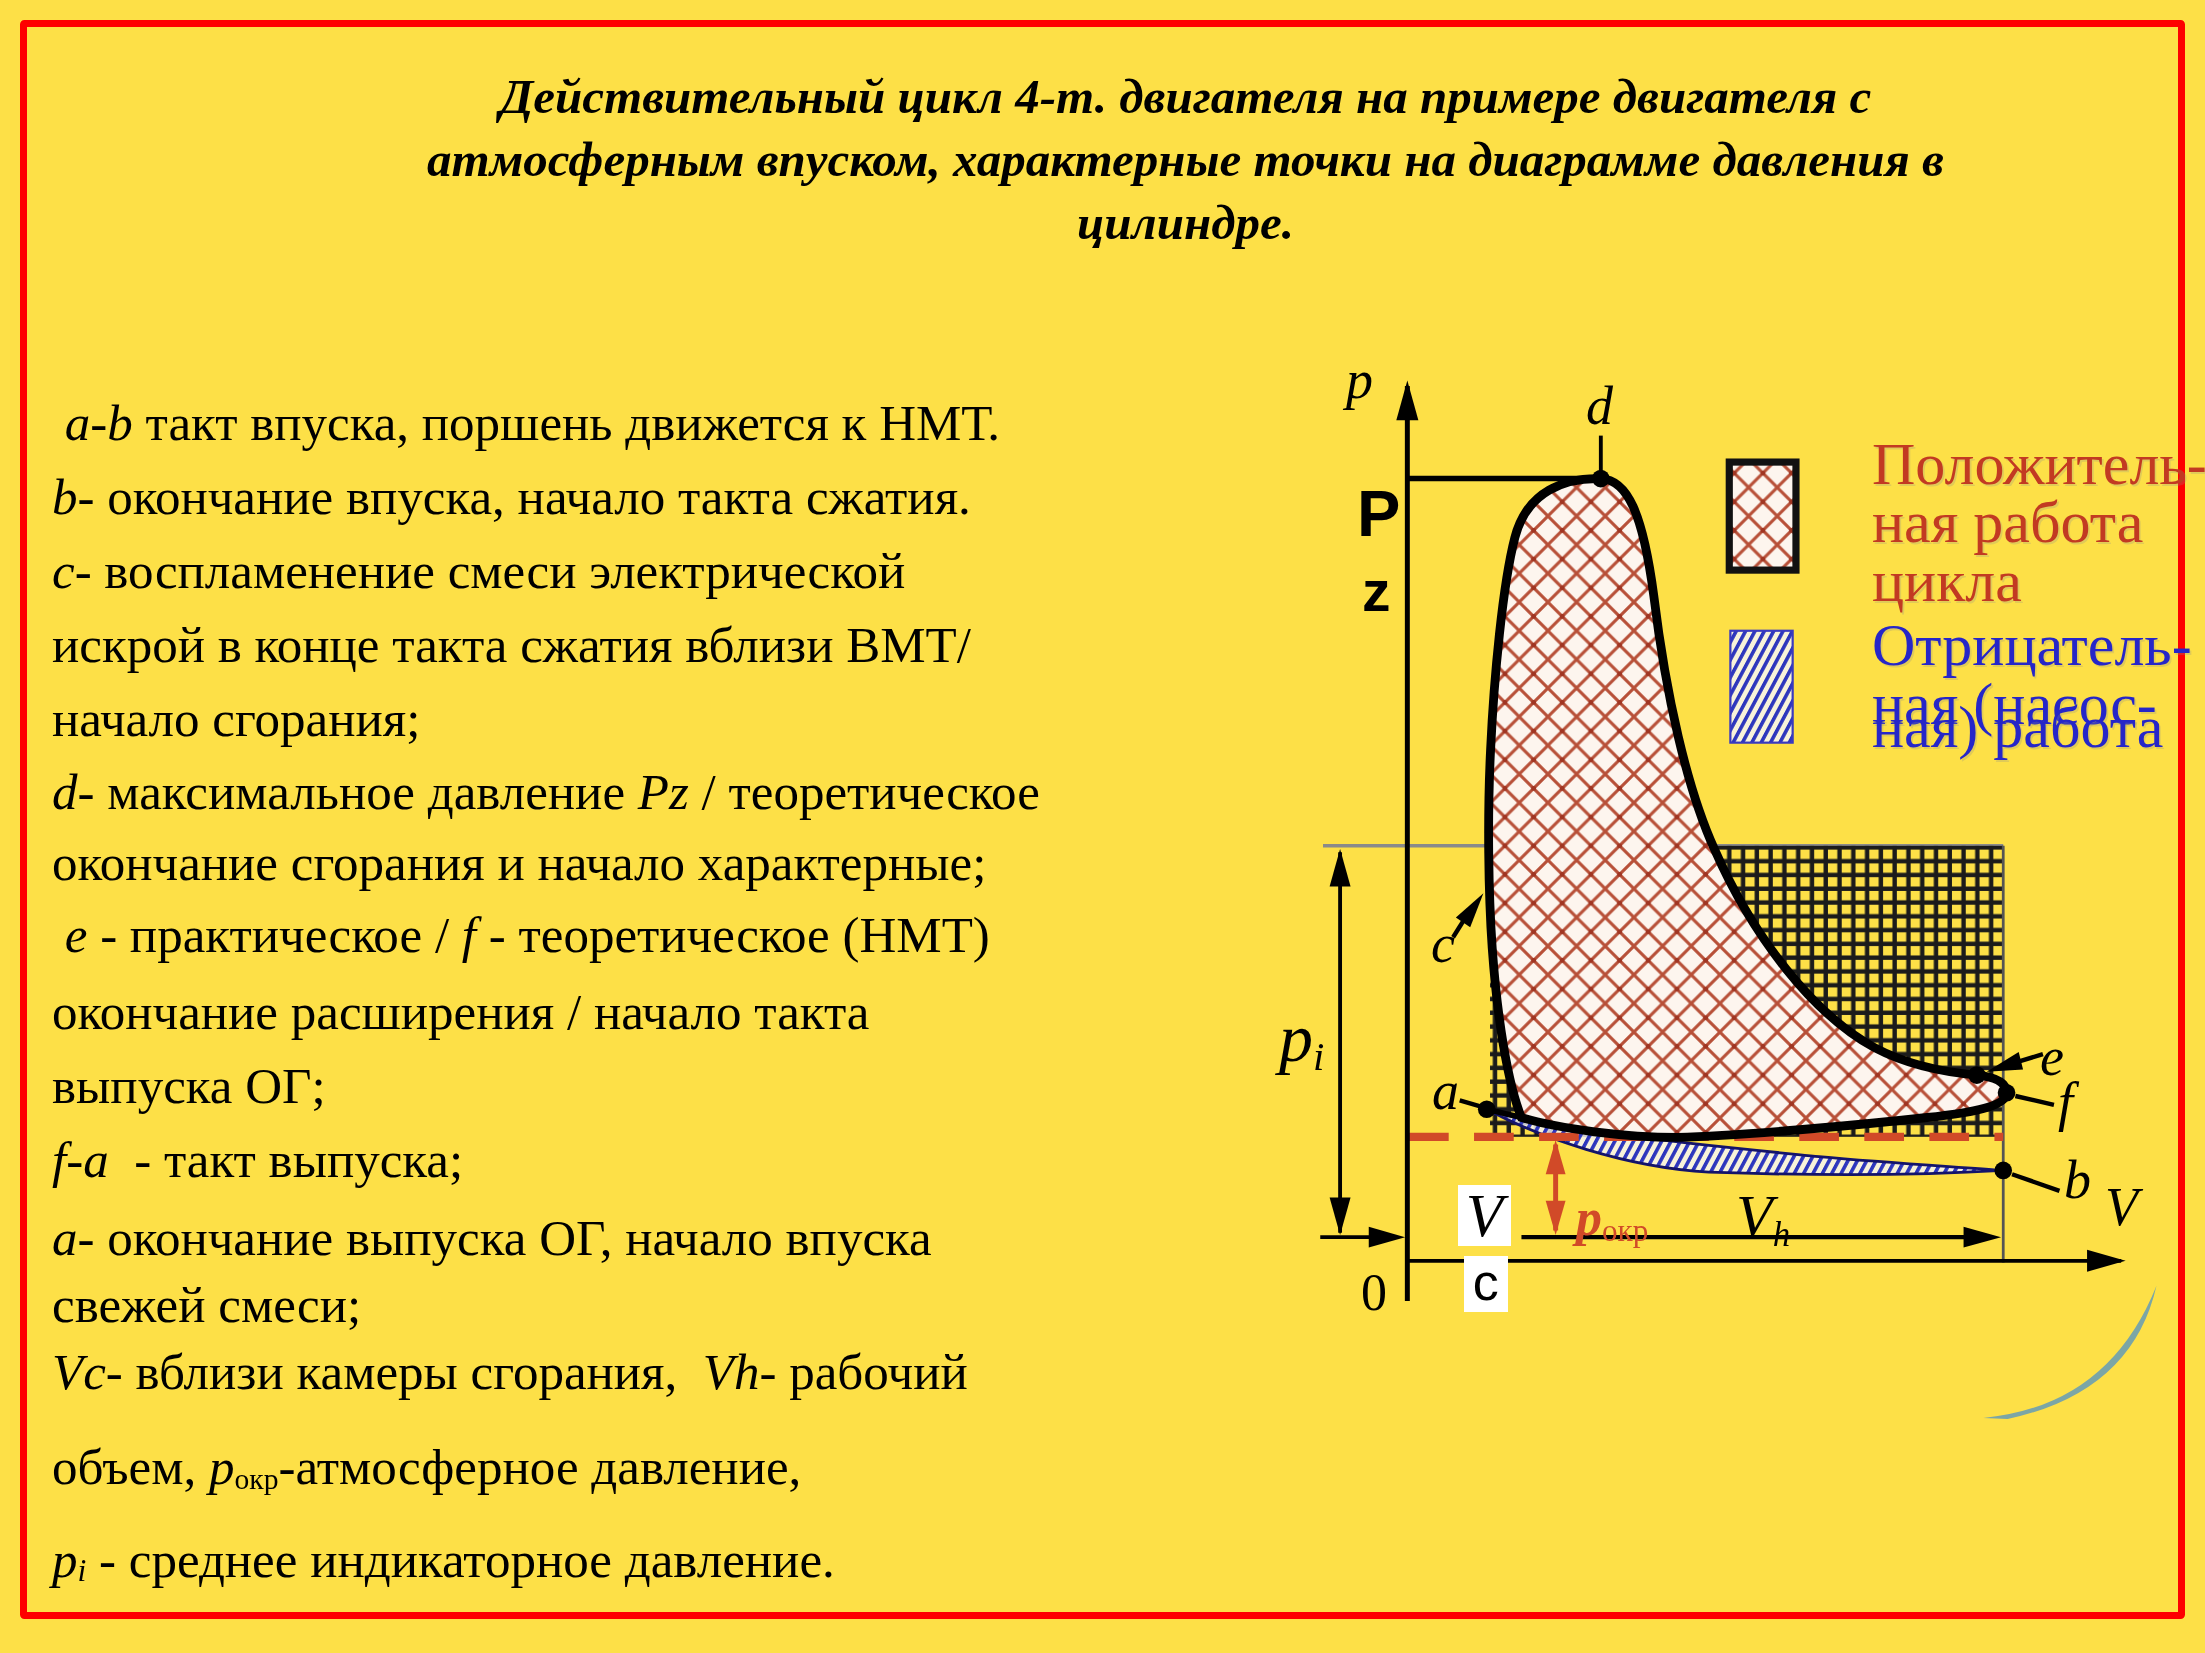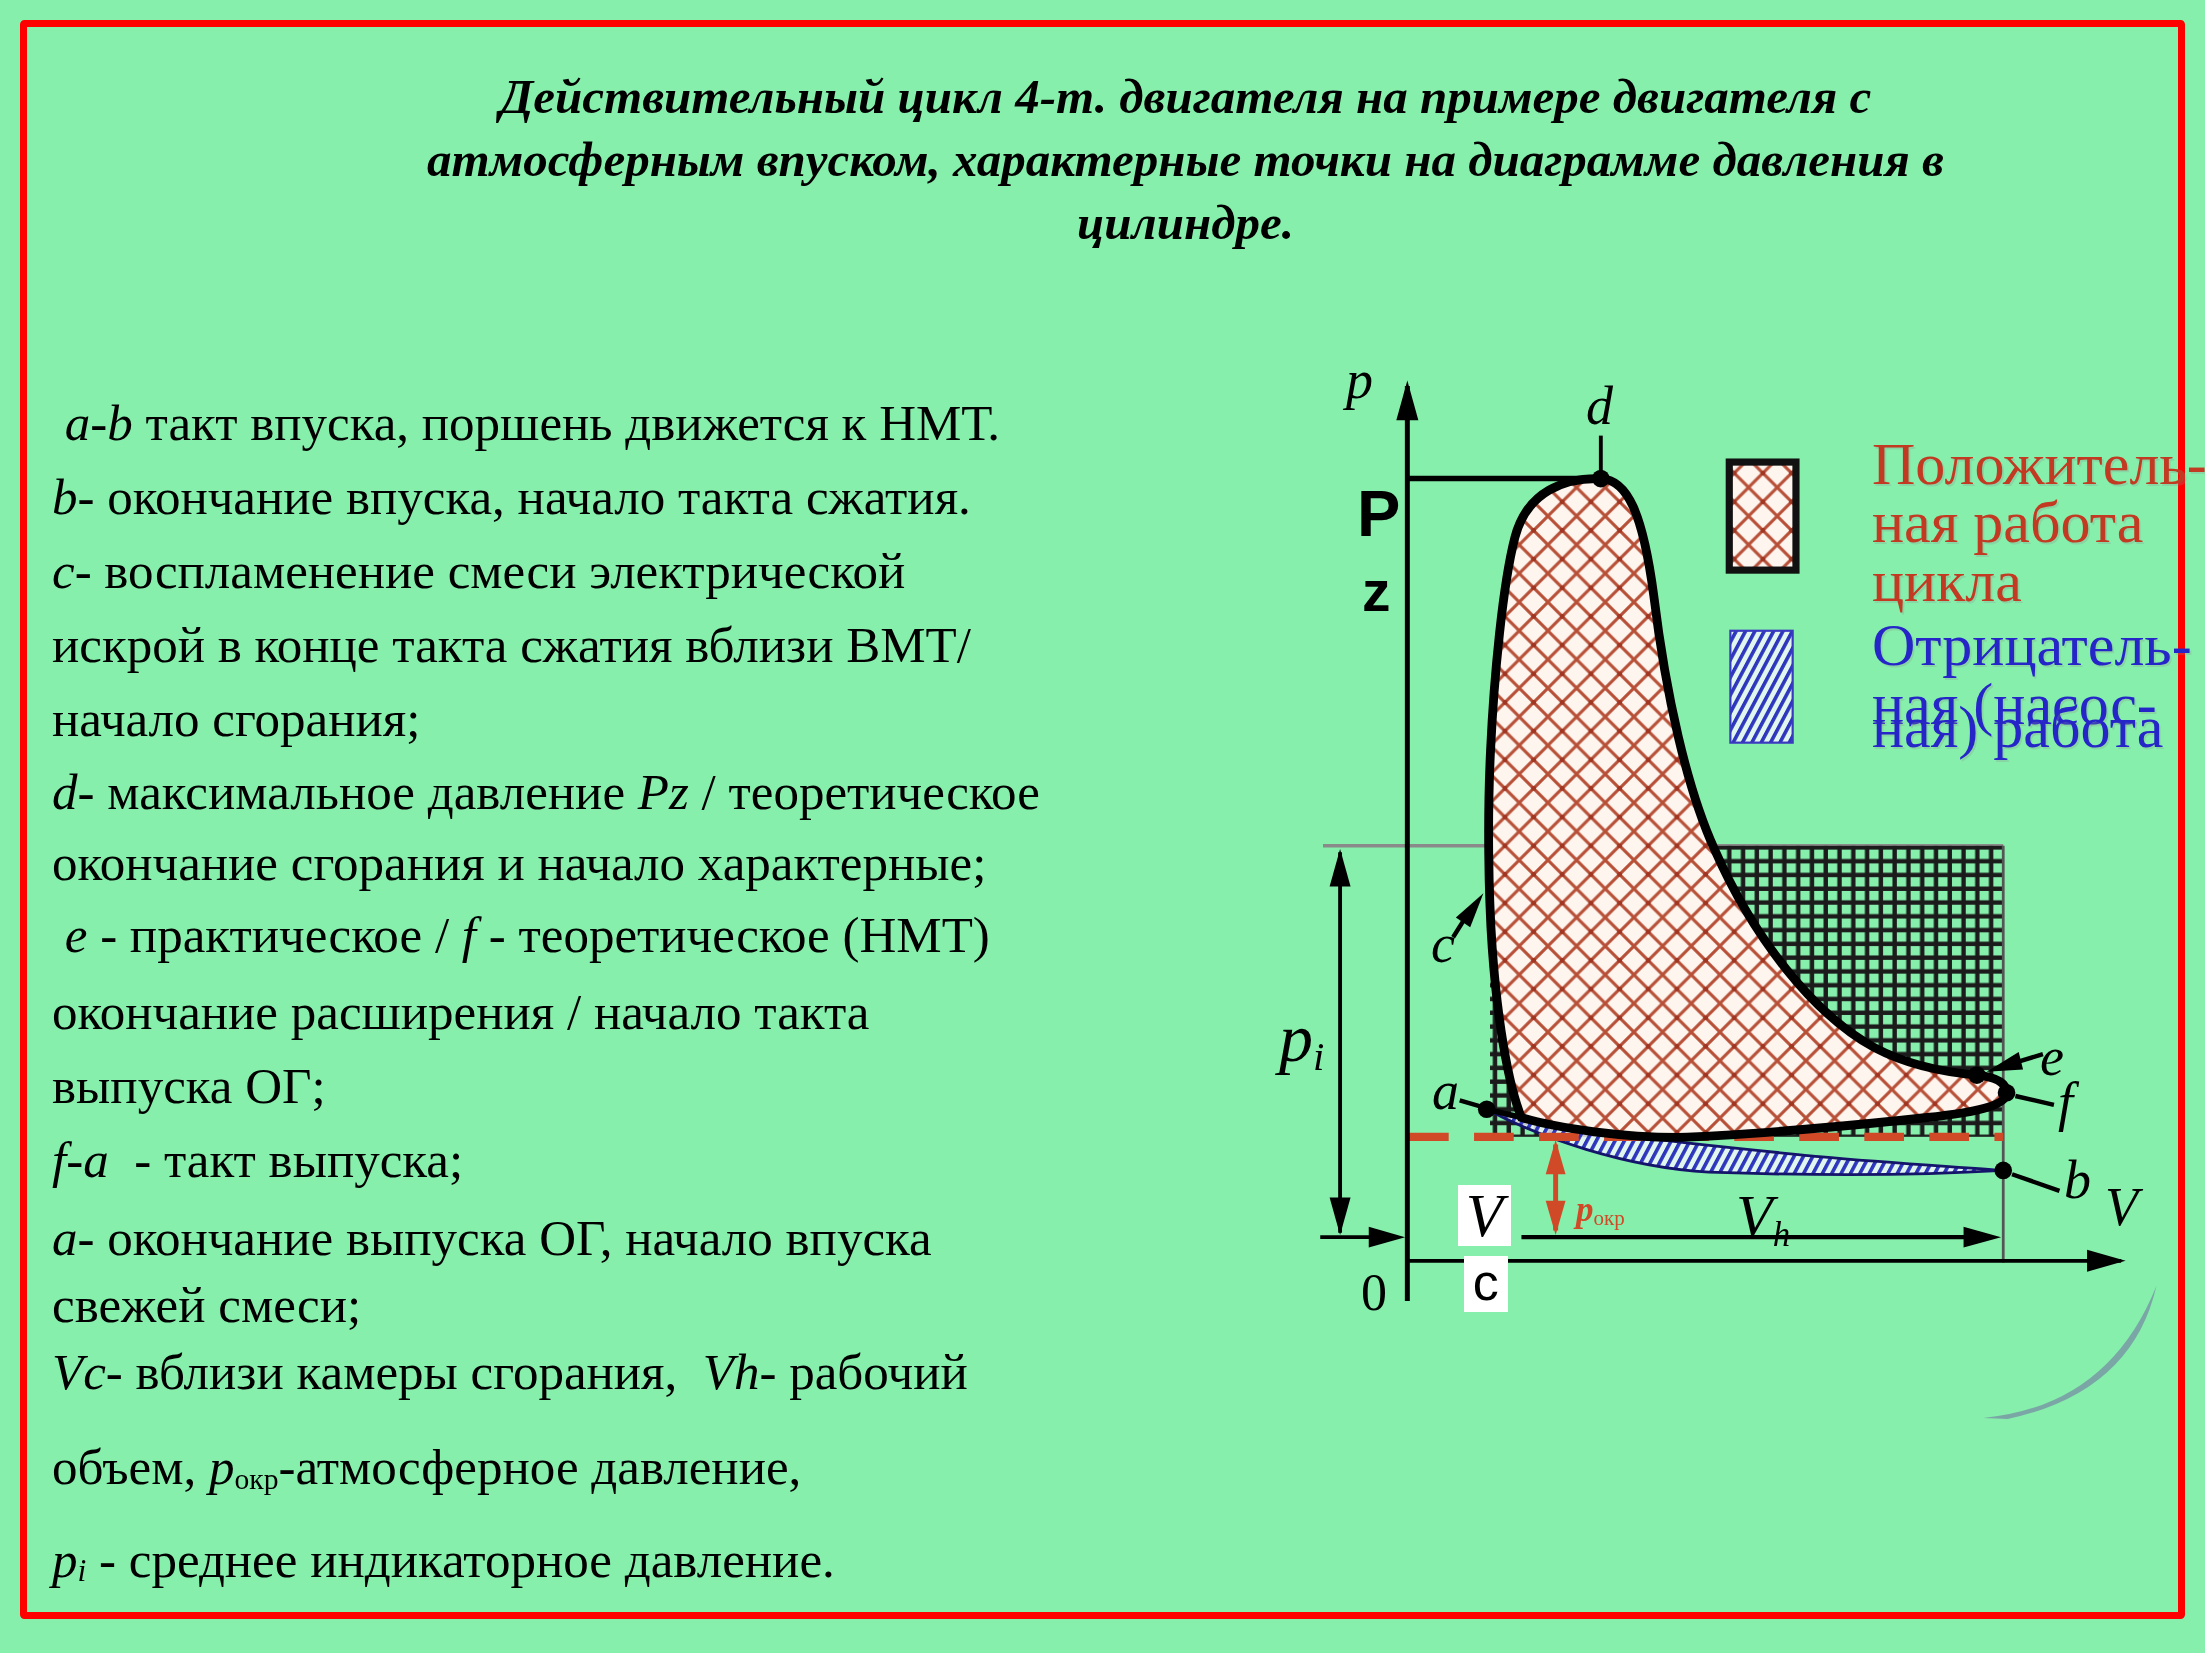--- a/index.html
+++ b/index.html
@@ -1,16 +1,16 @@
 <!DOCTYPE html>
 <html style="font-size:8.8px"><head>
 <meta charset="utf-8">
 <style>
   html,body{margin:0;padding:0;background:#ffffff;}
-  .page{position:relative;width:2205px;height:1654px;background:#86efac;overflow:hidden;
+  .page{position:relative;width:2205px;height:1654px;background:#fde047;overflow:hidden;
         font-family:"Liberation Serif",serif;color:#000;}
   .border-frame{position:absolute;left:20px;top:20px;width:2165px;height:1599px;
         border:7.7px solid #fe0000;border-radius:4.4px;box-sizing:border-box;}
   
   .title{position:absolute;left:265px;top:65px;width:1841px;text-align:center;
          font-weight:bold;font-style:italic;font-size:49px;line-height:63px;}
   
   .body-col{position:absolute;left:0;top:0;width:1268px;height:1654px;}
   .body-line{position:absolute;left:52px;white-space:pre;font-size:51px;line-height:1;}
   .seg-n{font-style:normal;}
@@ -29,21 +29,21 @@
   .lab-e{left:2040px;top:1030px;}
   .lab-f{left:2058px;top:1075px;}
   .lab-b{left:2064px;top:1153px;}
   .lab-zero{left:1361px;top:1267px;font-style:normal;font-size:52px;}
   .pz-main{position:absolute;left:1357px;top:481px;font-family:"Liberation Sans",sans-serif;
            font-weight:bold;font-size:65px;line-height:1;}
   .pz-sub{position:absolute;left:1362px;top:563px;font-family:"Liberation Sans",sans-serif;
           font-weight:bold;font-size:57px;line-height:1;}
   .lab-pi{left:1279px;top:1004px;font-size:68px;}
   .lab-pi .sub{font-size:.6em;font-style:italic;vertical-align:-0.22em;}
-  .lab-pokr{left:1576px;top:1192px;font-weight:bold;font-size:35px;color:#d14a28;}
+  .lab-pokr{left:1576px;top:1192px;font-weight:bold;font-size:52px;color:#d14a28;}
   .lab-pokr .sub{font-size:.6em;vertical-align:-0.2em;font-weight:normal;font-style:normal;}
   .lab-vh{left:1736px;top:1186px;font-size:60px;}
   .lab-vh .sub{font-size:.58em;vertical-align:-0.28em;}
   .lab-vc-v{left:1458px;top:1185px;font-size:61px;background:#fff;padding:0 7.7px;}
   .lab-vc-c{left:1464px;top:1256px;font-style:normal;font-size:52px;
             font-family:"Liberation Sans",sans-serif;background:#fff;padding:0 8.8px 4.4px;}
   
   .legend-line{position:absolute;left:1828px;font-family:Liberation Serif, serif;
                font-size:60px;line-height:1;text-shadow:1.7px 1.7px 0 rgba(140,140,140,.25);margin-left:44px;}
   .leg-pos{color:#c23a22;}

